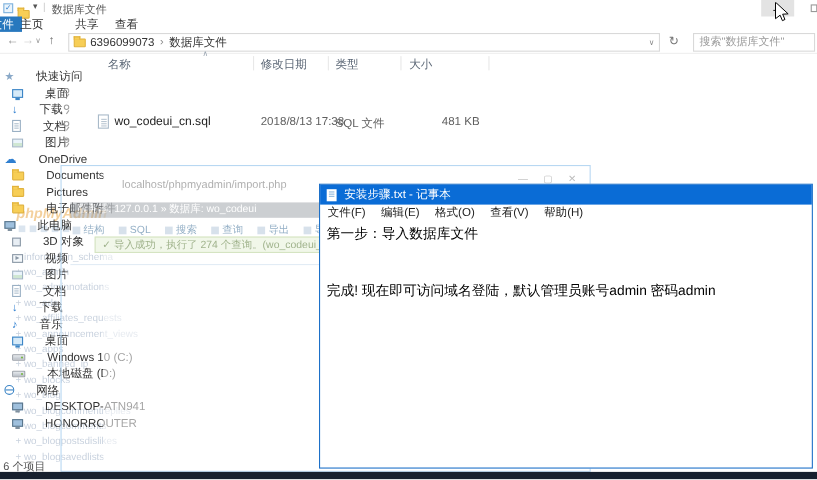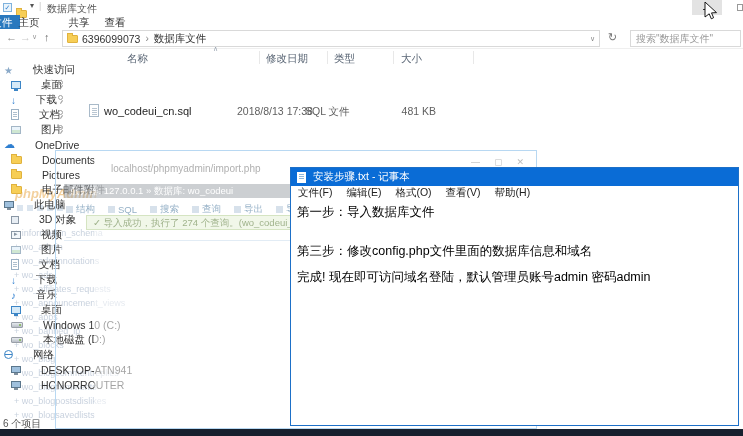--- a/index.html
+++ b/index.html
@@ -31,21 +31,21 @@
   .ic-fwd { left:20px; color:#c9c9c9; }
   .ic-navchev { left:32px; top:4px; font-size:7px; color:#9a9a9a; }
   .ic-up { left:44px; color:#6e6e6e; }
   .addrbox { position:absolute; left:62px; top:1px; width:538px; height:17px; border:1px solid #d9d9d9; display:flex; align-items:center; font-size:10.5px; color:#333; }
   .addr-folder { margin:0 4px 0 4px; }
   .addr-sep { color:#888; margin:0 5px; font-size:10px; }
   .addr-chev { margin-left:auto; margin-right:4px; color:#8a8a8a; font-size:7px; }
   .ic-refresh { position:absolute; left:608px; top:2px; font-size:11px; color:#777; }
   .searchbox { position:absolute; left:630px; top:1px; width:111px; height:17px; border:1px solid #d9d9d9; font-size:10px; color:#9a9a9a; line-height:16px; padding-left:5px; white-space:nowrap; overflow:hidden; }
 
-  .colheaders { position:absolute; left:0; top:50px; width:660px; height:16px; font-size:10.5px; color:#5a6675;margin-left:29px; }
+  .colheaders { position:absolute; left:0; top:50px; width:660px; height:16px; font-size:10.5px; color:#5a6675; }
   .colh { position:absolute; top:2px; }
   .sortcaret { position:absolute; left:184px; top:-5px; font-size:7px; color:#9aa5b1; }
   .colsep { position:absolute; top:1px; width:1px; height:13px; background:#e8e8e8; }
 
   .filerow { position:absolute; left:0; top:68px; width:743px; height:15px; font-size:10.5px; color:#5f5f5f;margin-top:36px; }
   .ic-file { position:absolute; left:89px; top:0; width:10px; height:13px; border:1px solid #a9bac9; background:#fff; }
   .ic-file::after { content:""; position:absolute; left:2px; top:3px; width:5px; height:1px; background:#b9c6d2; box-shadow:0 2px 0 #b9c6d2, 0 4px 0 #b9c6d2, 0 6px 0 #b9c6d2; }
   .f-name { position:absolute; left:104px; top:1px; color:#1e1e1e; font-size:11px; }
   .f-date { position:absolute; left:237px; top:1px; }
   .f-type { position:absolute; left:305px; top:1px; }
@@ -359,21 +359,20 @@
       <span class="np-menu">文件(F)</span>
       <span class="np-menu">编辑(E)</span>
       <span class="np-menu">格式(O)</span>
       <span class="np-menu">查看(V)</span>
       <span class="np-menu">帮助(H)</span>
     </div>
     <div class="np-content">
         <div class="np-line"><span>第一步：导入数据库文件</span></div>
         <div class="np-line"><span></span></div>
         <div class="np-line"><span></span></div>
-        <div class="np-line"><span>第三步：修改config.php文件里面的数据库信息和域名</span></div>
         <div class="np-line"><span></span></div>
         <div class="np-line"><span>完成! 现在即可访问域名登陆，默认管理员账号admin 密码admin</span></div>
       </div>
   </div>
 
   <div class="taskbar"></div>
 
   <svg class="cursor" width="14" height="19" viewBox="0 0 14 19">
     <polygon points="1,0 1,15 5.2,11.8 7.3,16.8 9.6,15.7 7.5,10.9 12.5,10.6" fill="#fff" stroke="#000" stroke-width="0.9"></polygon>
   </svg>

